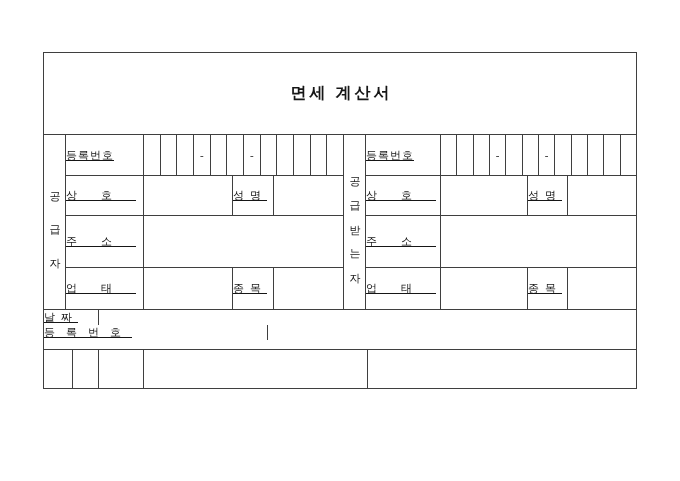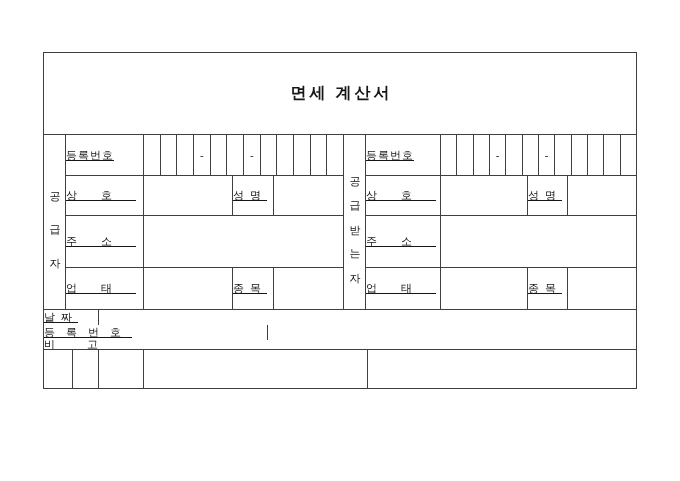--- a/index.html
+++ b/index.html
@@ -252,23 +252,20 @@
     </div>
   </div>
 
   <div class="sum-head">
     <div class="cell w-date">
       <span class="ls5">날짜</span>
     </div>
     <div class="cell w-supply">
       <span class="ls11">등록번호</span>
     </div>
-    <div class="cell last">
-      <span class="ls32">비고</span>
-    </div>
   </div>
 
   <div class="sum-data">
     <div class="cell w-datea"></div>
     <div class="cell w-dateb"></div>
     <div class="cell w-count"></div>
     <div class="cell w-supply"></div>
     <div class="cell last"></div>
   </div>
 

